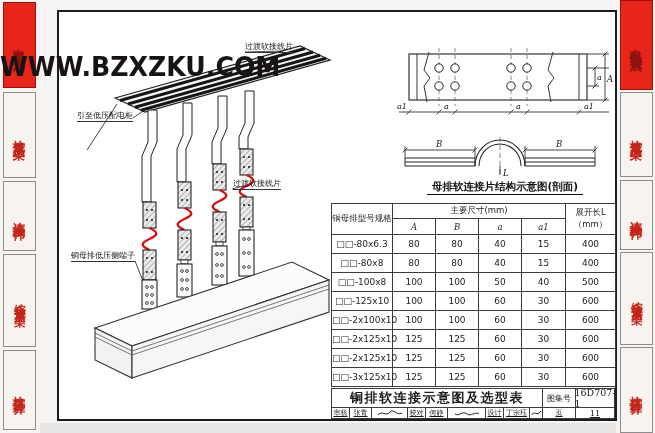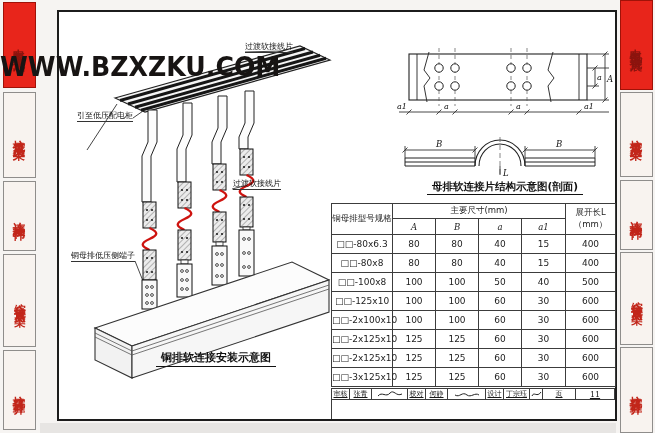--- a/index.html
+++ b/index.html
@@ -208,22 +208,20 @@
         <line x1="73" y1="339" x2="270" y2="273" stroke="#555" stroke-width="0.8"></line>
         <line x1="36" y1="325" x2="73" y2="343" stroke="#555" stroke-width="0.8"></line>
         <line x1="73" y1="343" x2="270" y2="277" stroke="#555" stroke-width="0.8"></line>
       </g>
     </svg>
 
     <div class="lbl" style="left:18px;top:99px;">引至低压配电柜</div>
     <div class="lbl" style="left:186px;top:30px;">过渡软接线片</div>
     <div class="lbl" style="left:174px;top:167px;">过渡软接线片</div>
     <div class="lbl" style="left:12px;top:239px;">铜母排低压侧端子</div>
-    <div class="caption" style="left:62px;top:338px;width:190px;">
-      <span>铜排软连接安装示意图</span></div>
 
     <svg width="220" height="100" viewBox="0 0 220 100" style="position:absolute;left:336px;top:14px;">
       <rect x="14" y="28" width="178" height="46" fill="#fff" stroke="#222" stroke-width="1.1"></rect>
       <line x1="22" y1="28" x2="22" y2="74" stroke="#222" stroke-width="0.9"></line>
       <line x1="184" y1="28" x2="184" y2="74" stroke="#222" stroke-width="0.9"></line>
       <g stroke="#555" stroke-width="0.7" stroke-dasharray="4,3">
         <line x1="44" y1="22" x2="44" y2="80"></line>
           <line x1="60" y1="22" x2="60" y2="80"></line>
         <line x1="116" y1="22" x2="116" y2="80"></line>
           <line x1="132" y1="22" x2="132" y2="80"></line>
@@ -392,20 +390,25 @@
           <td>125</td>
           <td>125</td>
           <td>60</td>
           <td>30</td>
           <td>600</td>
         </tr>
       </tbody>
     </table>
 
     <div class="tblock">
+      <div class="tb-row">
+        <div class="tb-cell tb-title" style="width:211px;">铜排软连接示意图及选型表</div>
+        <div class="tb-cell tb-small" style="width:33px;">图集号</div>
+        <div class="tb-cell tb-no" style="width:39px;">16D707-1</div>
+      </div>
       <div class="tb-row">
         <div class="tb-cell tb-r2" style="width:18px;">审核</div>
         <div class="tb-cell tb-r2" style="width:22px;">张青</div>
         <div class="tb-cell tb-r2" style="width:36px;">
           <svg width="28" height="9" viewBox="0 0 28 9">
             <path d="M2,6 C6,1 10,8 14,3 C18,-1 20,7 26,4" fill="none" stroke="#222" stroke-width="1"></path>
             </svg>
         </div>
         <div class="tb-cell tb-r2" style="width:18px;">校对</div>
         <div class="tb-cell tb-r2" style="width:22px;">何静</div>

